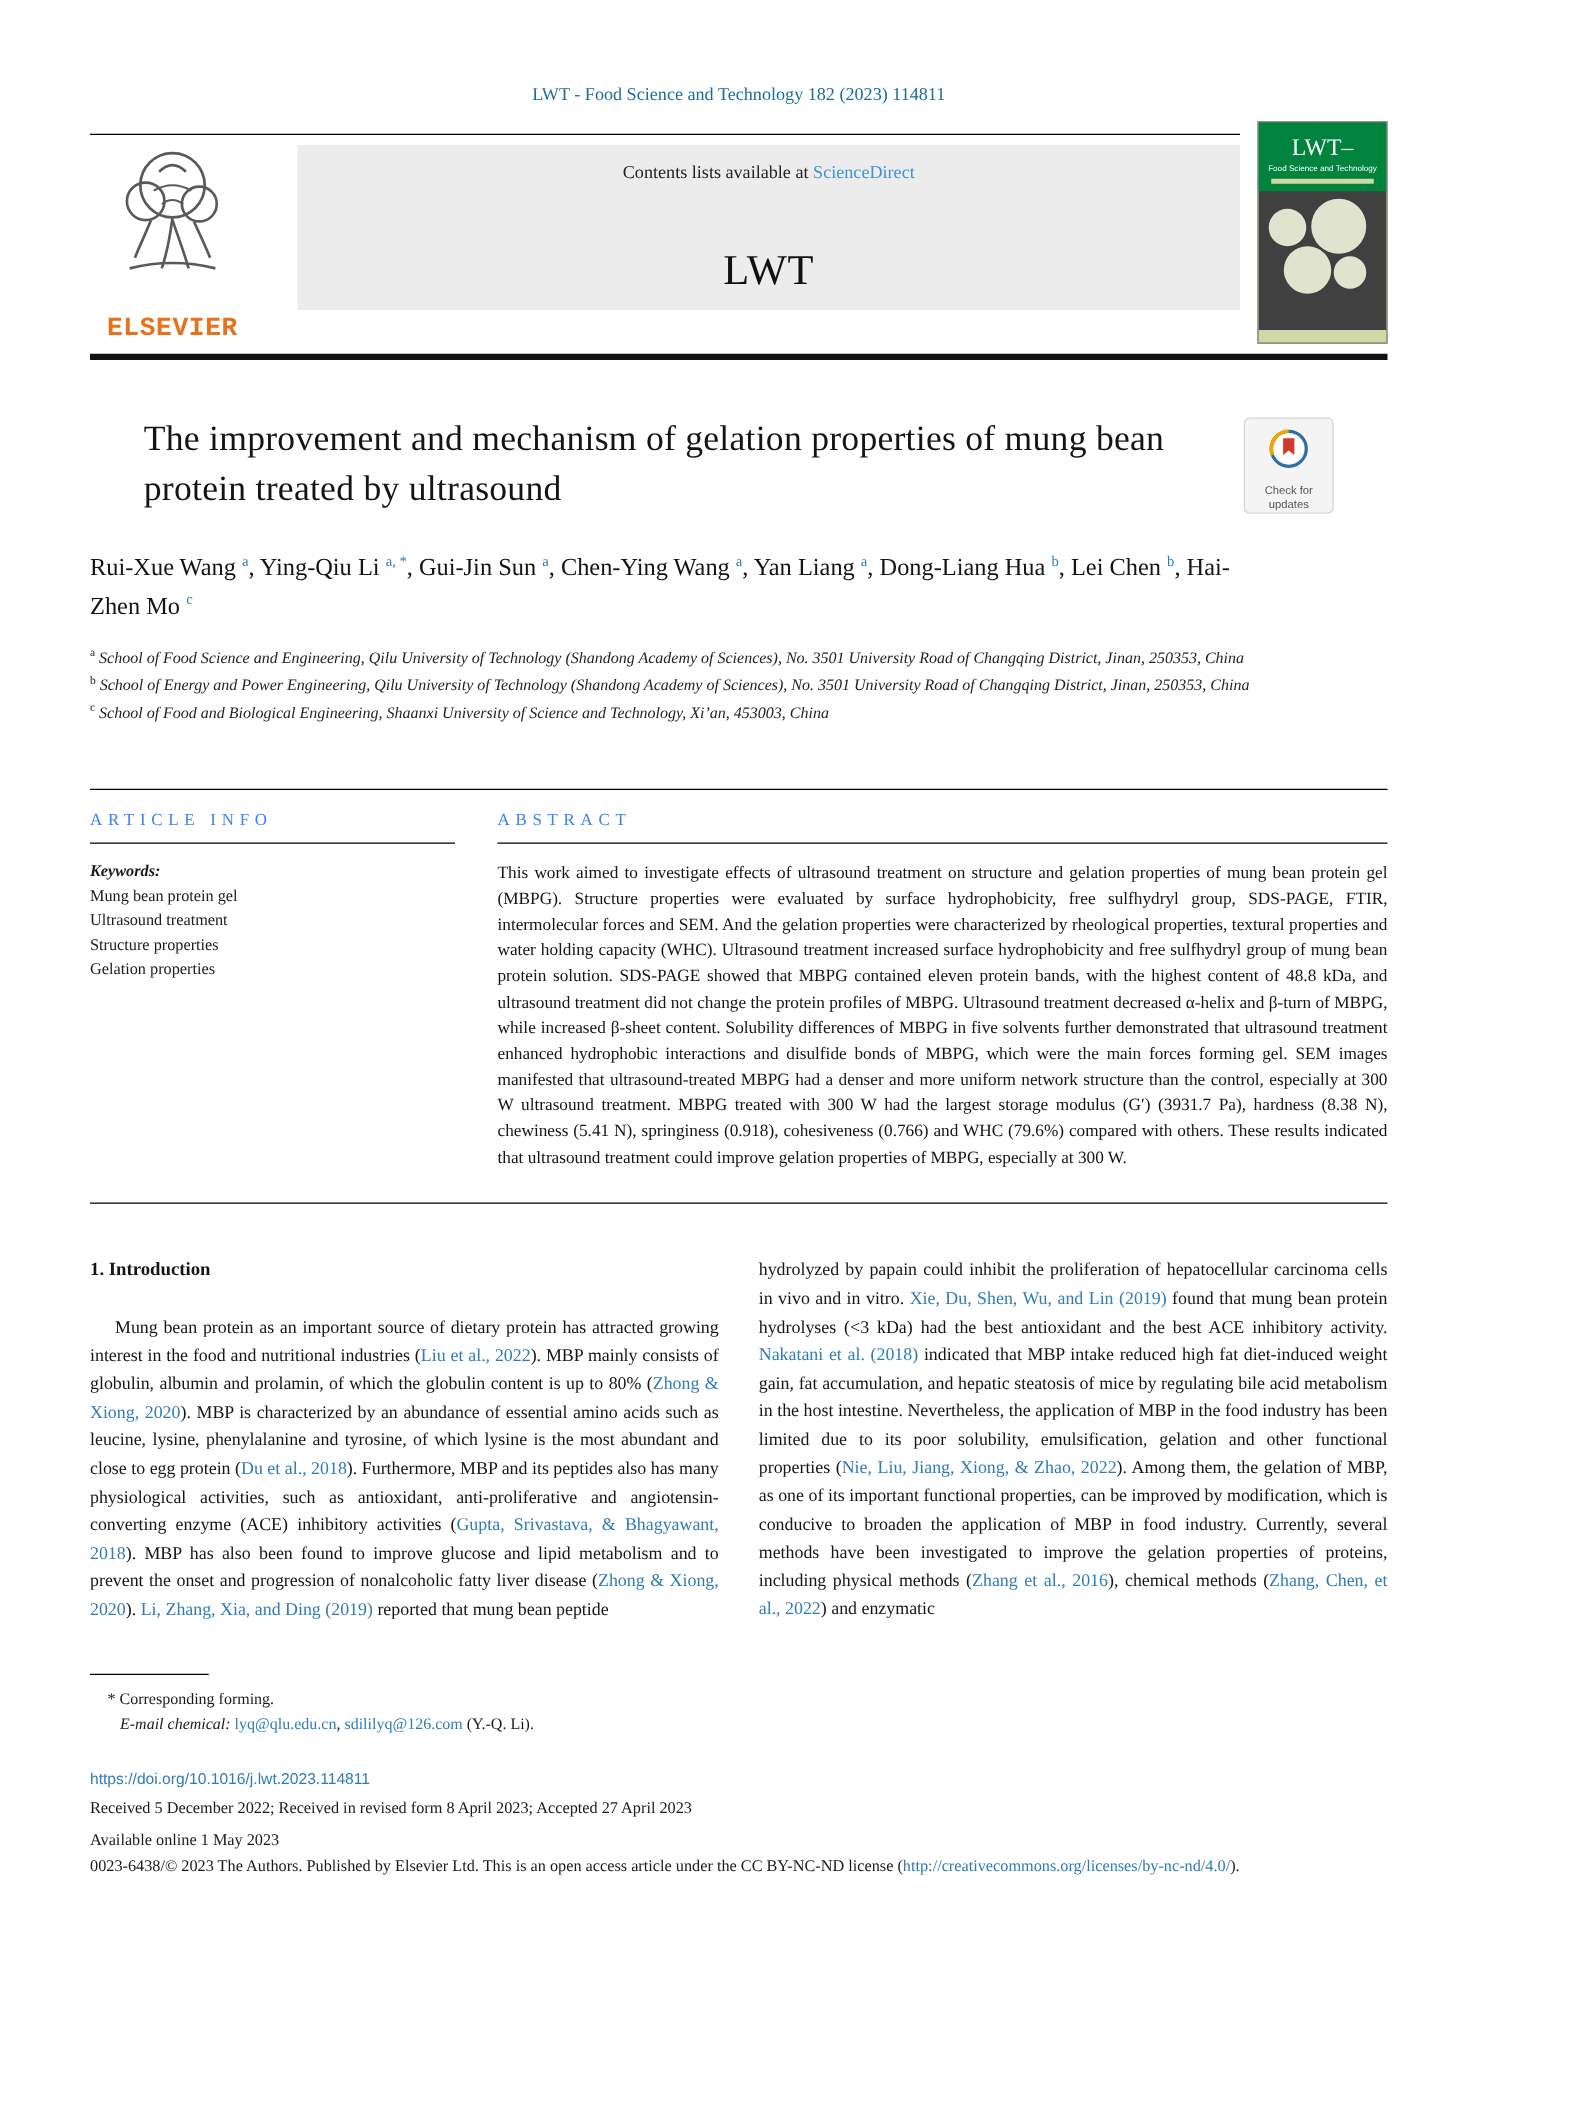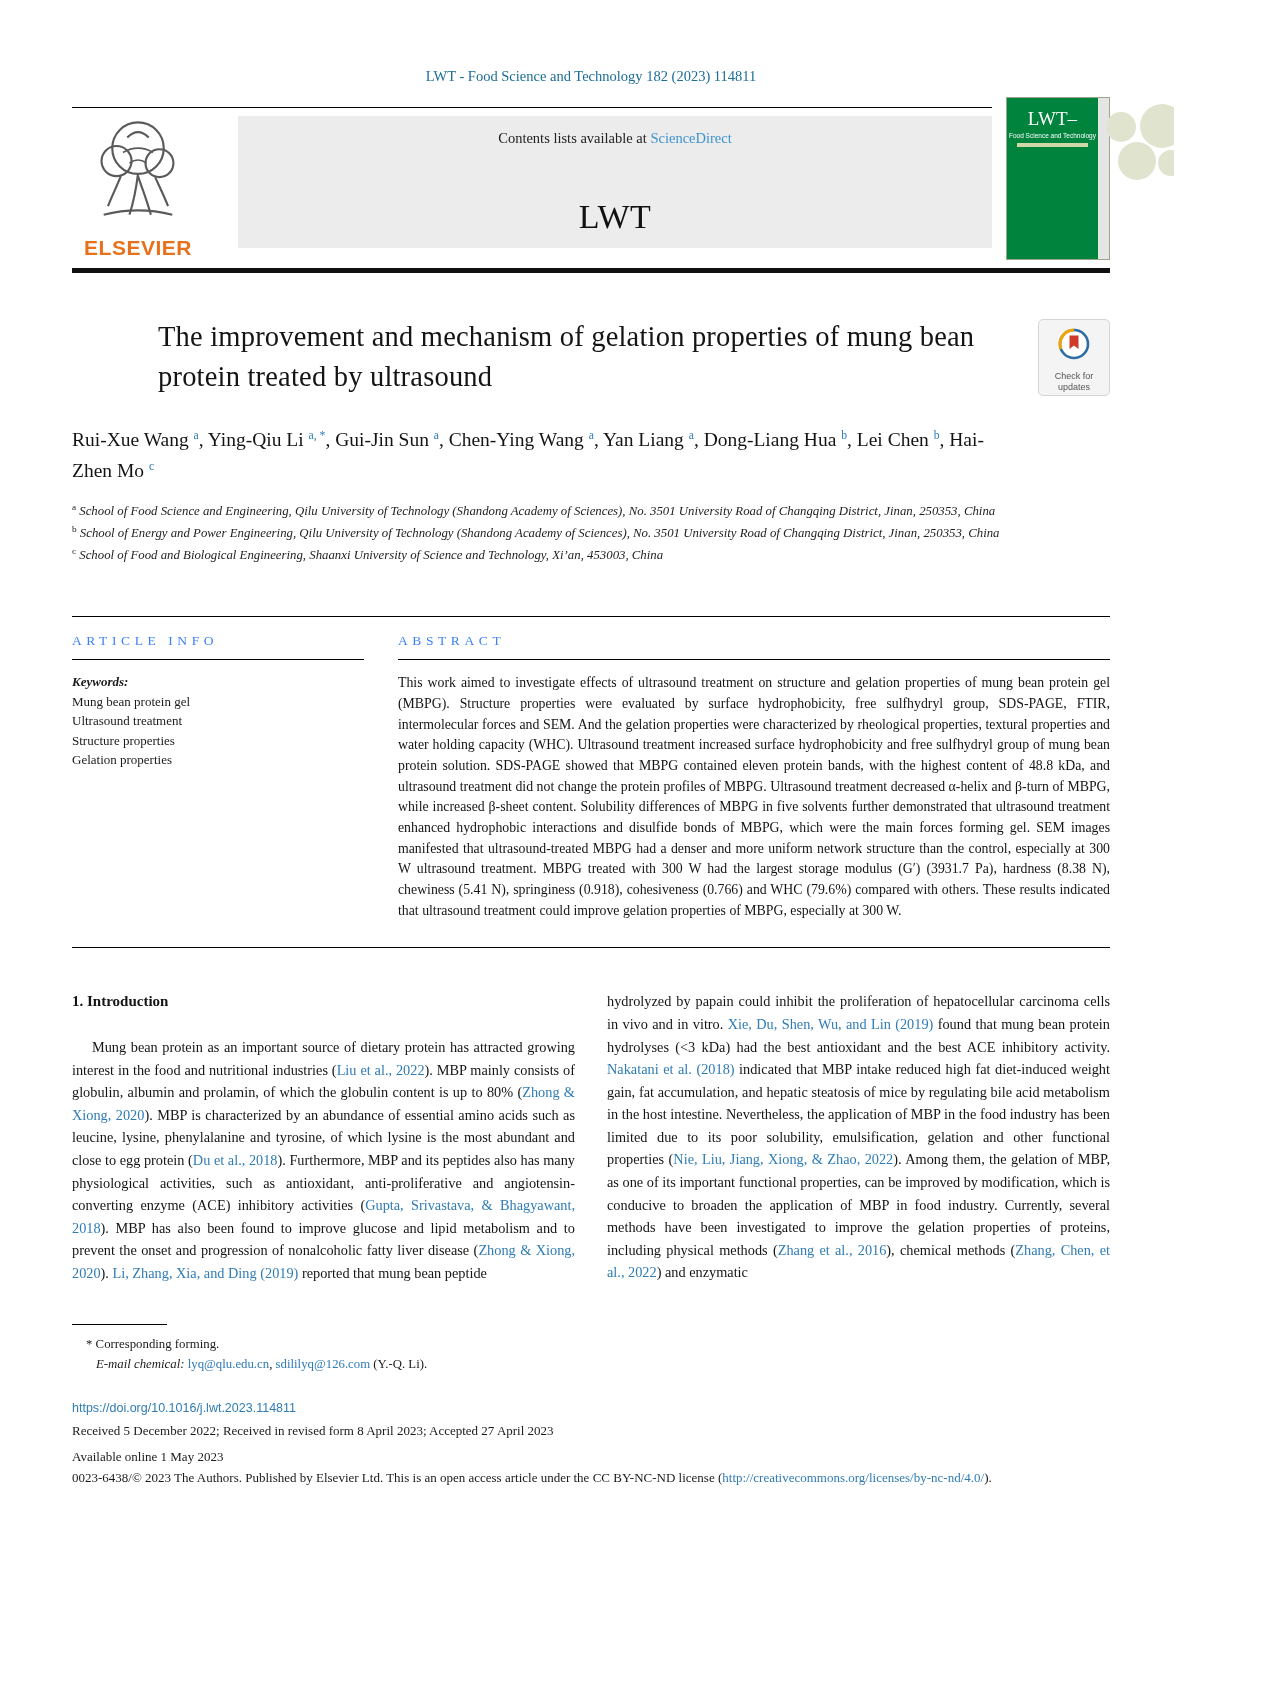--- a/index.html
+++ b/index.html
@@ -15,50 +15,50 @@
   }
 
   
   .banner-row { display:flex; margin-top:22px; }
   .banner-main {
     flex:1; display:flex; border-top:1.5px solid #000; padding-top:8px;
   }
   .elsevier-block { width:132px; text-align:center; }
   .elsevier-tree { display:block; margin:0 auto; }
   .elsevier-word {
-    font-family:Liberation Sans, sans-serif; font-size:21px; letter-spacing:0.5px;
-    color:#e8711c; font-weight:bold; margin-top:2px;
+    font-family:Liberation Mono, monospace; font-size:21px; letter-spacing:0.5px;
+    color:#e8711c; font-weight:bold; margin-top:18px;
   }
   .banner-box {
     flex:1; margin-left:34px; background:#ececec; text-align:center;
     padding:14px 10px 12px 10px; display:flex; flex-direction:column; justify-content:space-between;
     height:132px; box-sizing:border-box;
   }
   .contents-line { font-size:14.5px; color:#222; }
   .journal-big { font-size:34px; color:#111; letter-spacing:0.5px; }
   .homepage-line { font-family:"Liberation Sans", sans-serif; font-size:14px; color:#222; }
   .lnk { color:#2f7cb5; }
   .lnk-bright { color:#3d94cf; }
 
   .cover {
     width:104px; margin-left:14px; margin-top:-10px; border:1px solid #9aa58a;
-    background:#e5e5e5; display:flex; flex-direction:row; box-sizing:border-box;
+    background:#404040; display:flex; flex-direction:column; box-sizing:border-box;
   }
   .cover-top { background:#00843d; color:#fff; text-align:center; padding:10px 2px 6px 2px; }
   .cover-title { font-size:19px; font-family:"Liberation Serif", serif; }
   .cover-sub { font-size:6.5px; font-family:"Liberation Sans", sans-serif; margin-top:2px; }
   .cover-bar { height:4px; background:#cfd9a8; margin:4px 8px 0 8px; }
   .cover-body { flex:1; position:relative; }
   .cover-circle { position:absolute; border-radius:50%; background:#e0e4cf; }
   .cover-foot { height:10px; background:#cfd9a8; margin:0 0 0 0; }
 
   .thick-rule { height:4.5px; background:#111; margin-top:8px; }
 
   
-  .title-row { display:flex; justify-content:flex-end; margin-top:44px; }
+  .title-row { display:flex; justify-content:center; margin-top:44px; }
   h1.paper-title {
     margin:0; font-size:28.5px; font-weight:400; line-height:1.42; color:#141414;
     max-width:880px; letter-spacing:0.2px;
   }
   .check-badge {
     width:62px; background:#f4f4f4; border:1px solid #d5d5d5; border-radius:5px;
     text-align:center; padding:5px 4px 6px 4px; height:64px; box-sizing:content-box;
     margin-top:2px; cursor:pointer;
   }
   .check-badge-text {

